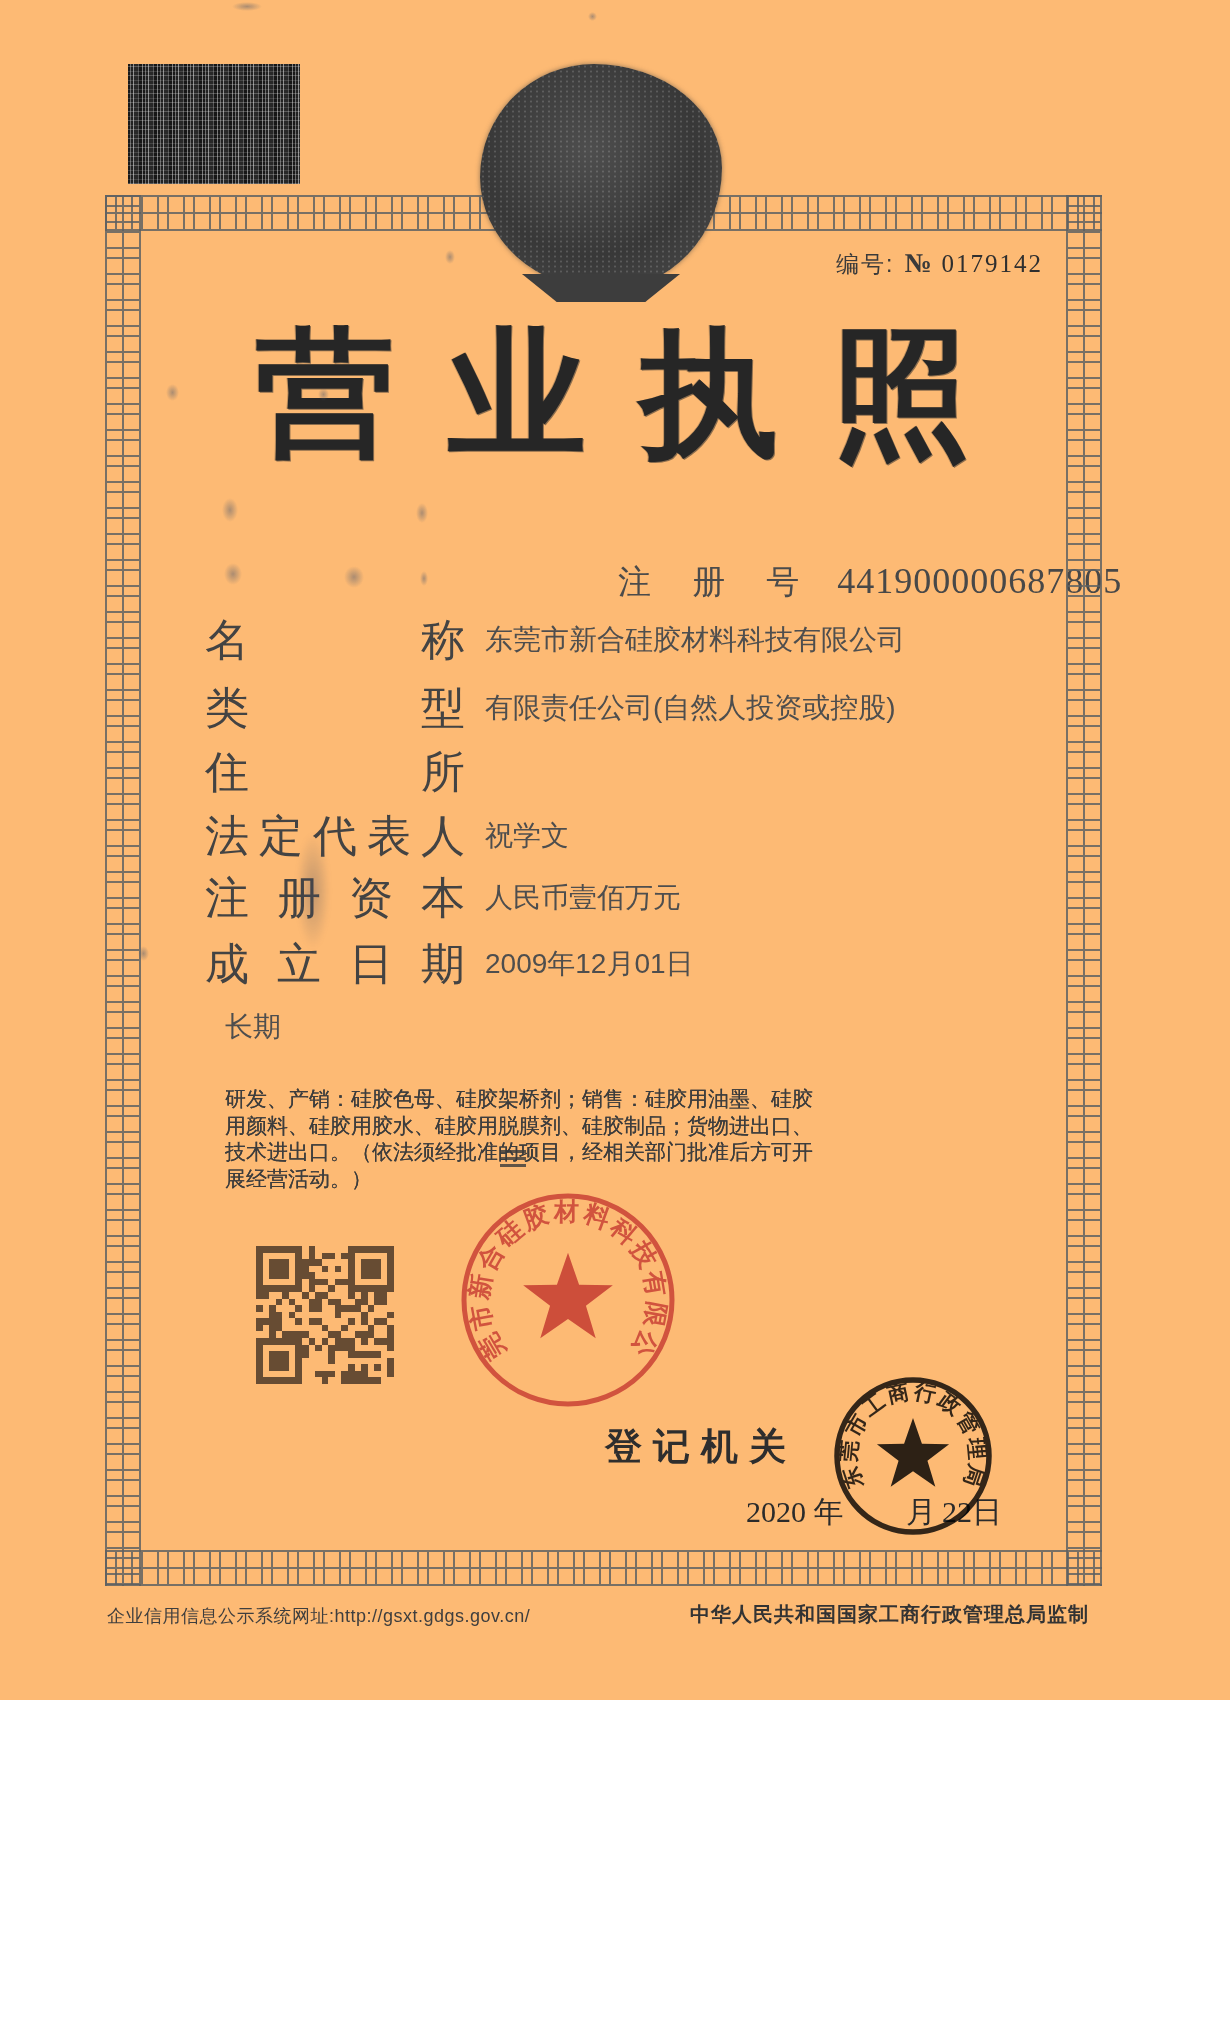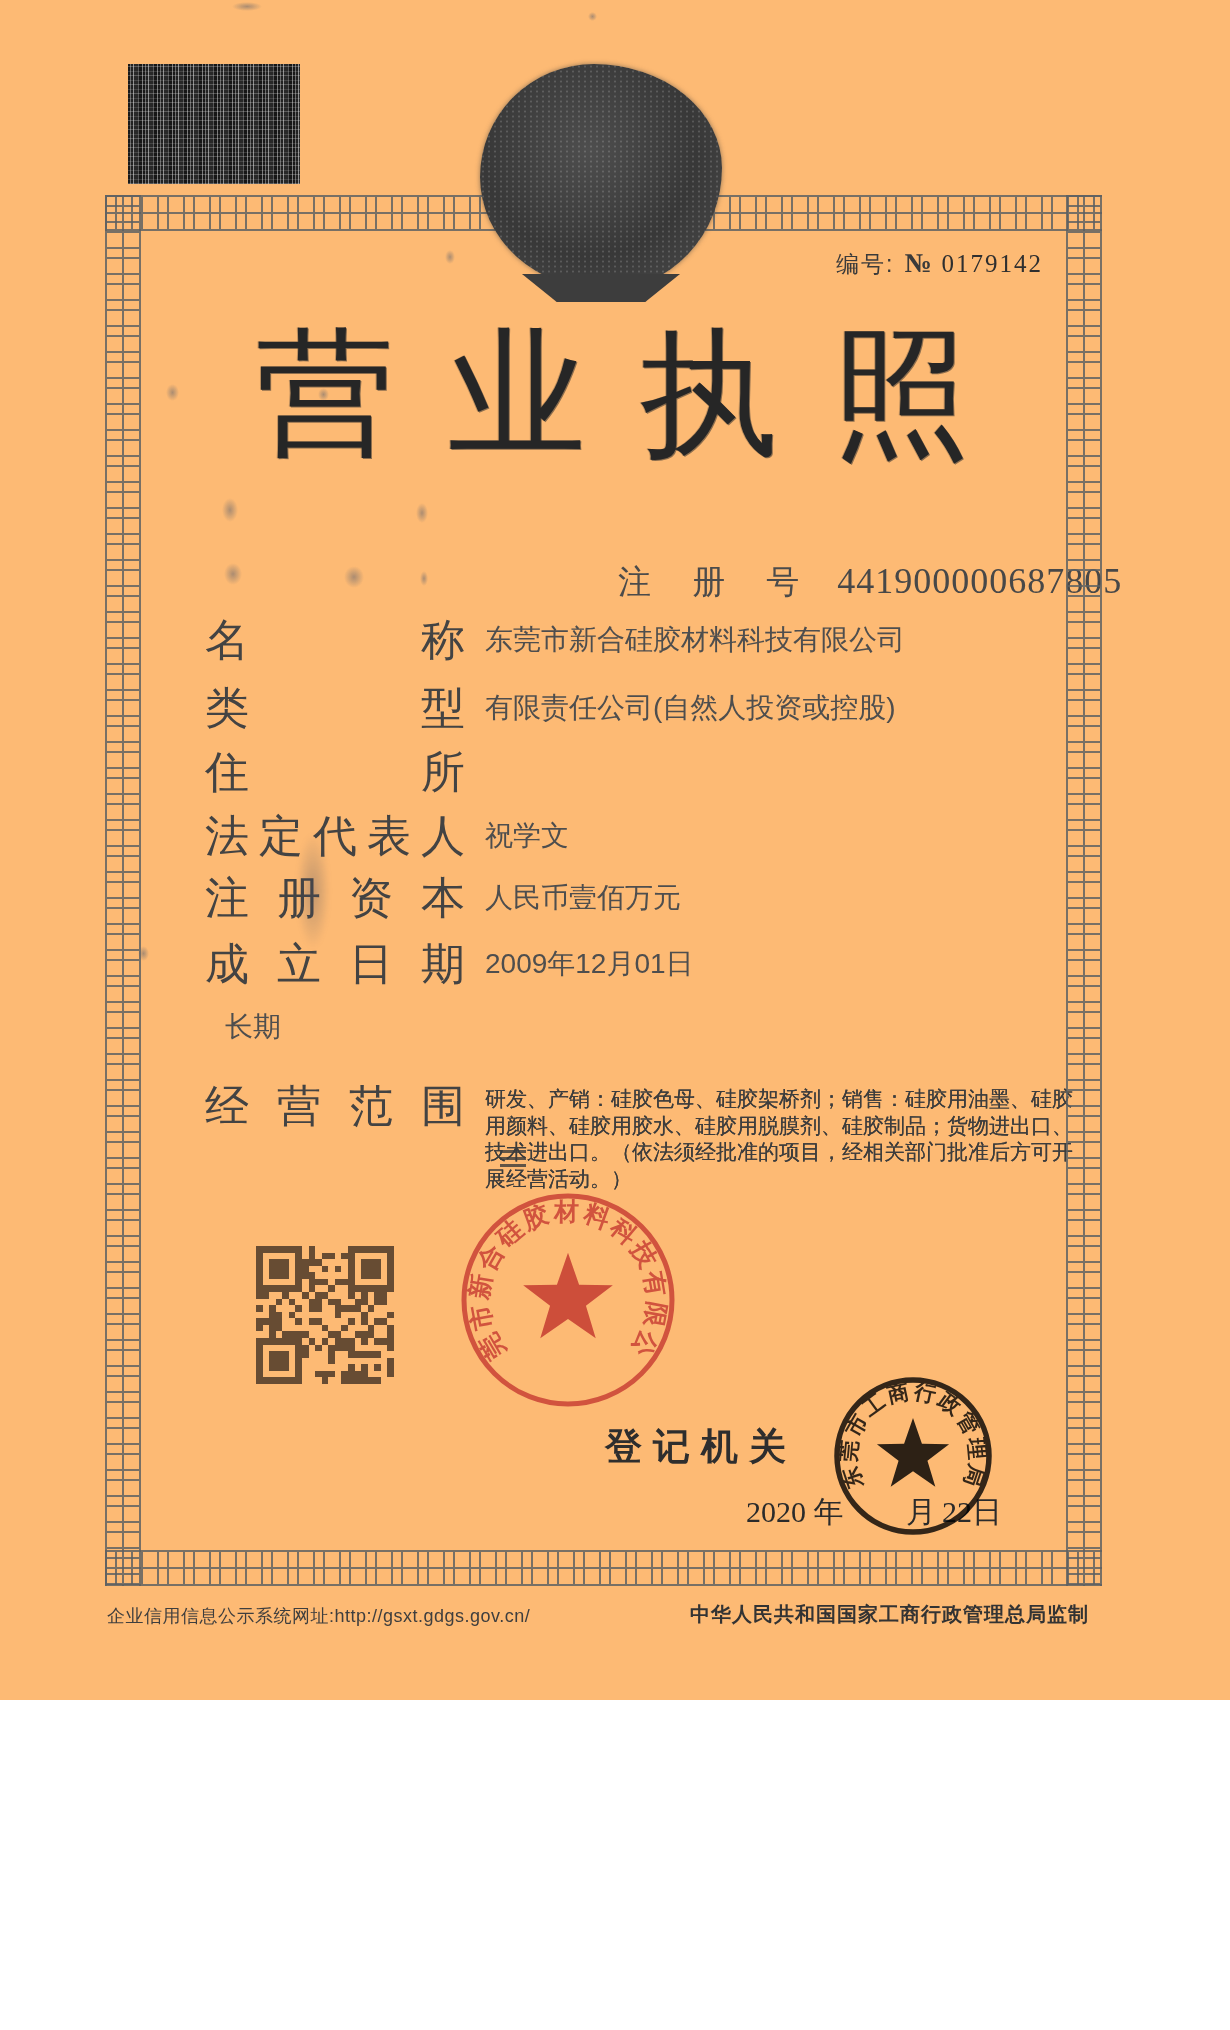--- a/index.html
+++ b/index.html
@@ -41,21 +41,21 @@
   .band.right{left:1066px;top:195px;height:1391px;}
 
   
   .serial{position:absolute;left:836px;top:248px;display:flex;align-items:baseline;gap:10px;color:#3a3a3a;}
   .serial .lab{font-size:23px;letter-spacing:2px;}
   .serial .no{font-family:"Liberation Serif",serif;font-weight:bold;font-size:27px;}
   .serial .num{font-family:"Liberation Serif",serif;font-size:25px;letter-spacing:2px;color:#2f2f2f;}
 
   
   .title{position:absolute;left:256px;top:318px;margin:0;font-size:138px;line-height:1.1;
-    font-weight:normal;letter-spacing:54px;white-space:nowrap;color:#262626;
+    font-weight:bold;letter-spacing:54px;white-space:nowrap;color:#262626;
     text-shadow:1px 1px 0 rgba(45,45,45,.55), -1px 0 0 rgba(45,45,45,.3);}
 
   
   .regno{position:absolute;left:618px;top:560px;display:flex;align-items:baseline;}
   .regno .rl{font-size:33px;letter-spacing:16px;color:#4b4b4b;}
   .regno .rv{font-family:"Liberation Serif",serif;font-size:36px;color:#484848;margin-left:22px;letter-spacing:1px;}
 
   
   .row{position:absolute;left:205px;display:flex;align-items:center;}
   .row .lbl{width:260px;font-size:44px;font-weight:normal;color:#434343;
@@ -138,21 +138,20 @@
     <div class="val">人民币壹佰万元</div>
   </div>
   <div class="row" style="top:940px">
     <div class="lbl">成立日期</div>
     <div class="val">2009年12月01日</div>
   </div>
   <div class="row" style="top:1008px">
     <div class="val">长期</div>
   </div>
   <div class="row para" style="top:1082px">
-    <div class="lbl">经营范围</div>
     <div class="val">研发、产销：硅胶色母、硅胶架桥剂；销售：硅胶用油墨、硅胶用颜料、硅胶用胶水、硅胶用脱膜剂、硅胶制品；货物进出口、技术进出口。（依法须经批准的项目，经相关部门批准后方可开展经营活动。）</div>
   </div>
 
   <div class="reg-mark"></div>
   <div class="smudge"></div>
   <div class="speck" style="left:222px;top:498px;width:16px;height:24px"></div>
   <div class="speck" style="left:416px;top:503px;width:12px;height:20px"></div>
   <div class="speck" style="left:224px;top:563px;width:18px;height:22px"></div>
   <div class="speck" style="left:344px;top:566px;width:20px;height:22px"></div>
   <div class="speck" style="left:420px;top:571px;width:8px;height:15px"></div>

